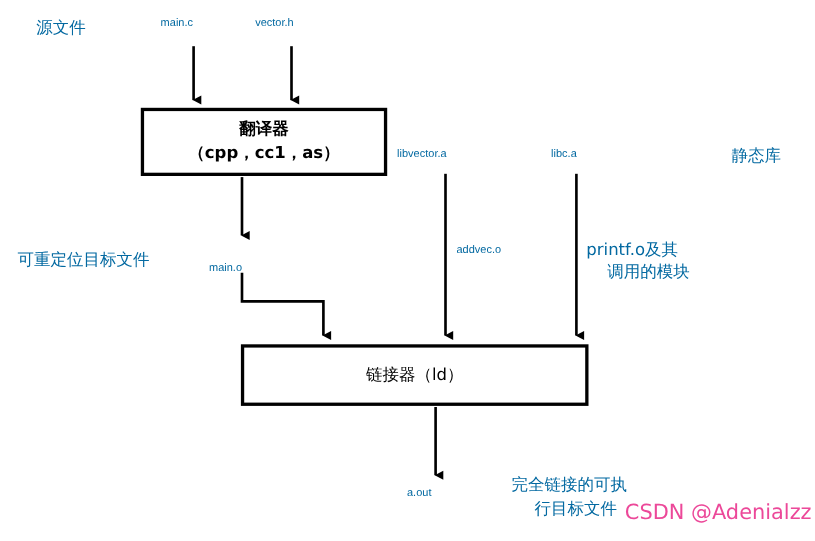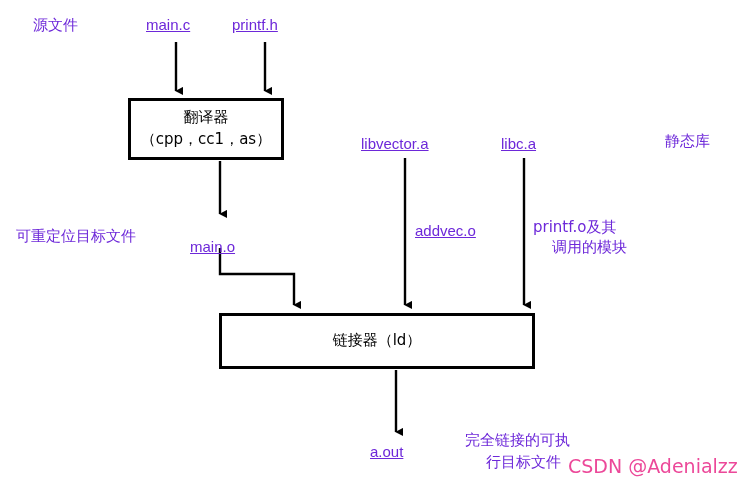--- a/index.html
+++ b/index.html
@@ -15,50 +15,49 @@
   #canvas {
     position: relative;
     width: 741px;
     height: 492px;
     background: #ffffff;
     overflow: hidden;
   }
   .lbl {
     position: absolute;
     white-space: pre;
-    color: #6d28d9;
+    color: #0369a1;
     line-height: 1.18;
   }
   .lbl-cn {
     font-family: "DejaVu Sans", "Liberation Sans", sans-serif;
     font-size: 15px;
   }
   .lbl-en {
     font-family: "Liberation Sans", "DejaVu Sans", sans-serif;
-    font-size: 15px;
-    text-decoration: underline;
+    font-size: 10px;
   }
   .proc-box {
     position: absolute;
     box-sizing: border-box;
     border: 3px solid #000000;
     background: #ffffff;
     display: flex;
     flex-direction: column;
     align-items: center;
     justify-content: center;
     text-align: center;
   }
   .proc-box .line {
     font-family: "DejaVu Sans", "Liberation Sans", sans-serif;
     font-size: 15px;
     line-height: 1.45;
     white-space: pre;
   }
-  #translator-box { left: 128px; top: 98px; width: 156px; height: 62px; }
+  #translator-box { left: 128px; top: 98px; width: 224px; height: 62px; font-weight: bold; }
   #linker-box     { left: 219px; top: 313px; width: 316px; height: 56px; }
 
   svg#arrows {
     position: absolute;
     left: 0; top: 0;
     width: 741px; height: 492px;
     pointer-events: none;
   }
   .watermark {
     position: absolute;
@@ -99,21 +98,21 @@
 
   <div class="lbl lbl-cn" style="left:665px; top:133px;">静态库</div>
 
   <div class="lbl lbl-cn" style="left:16px; top:228px;">可重定位目标文件</div>
 
   <div class="lbl lbl-cn" style="left:465px; top:432px;">完全链接的可执</div>
   <div class="lbl lbl-cn" style="left:486px; top:454px;">行目标文件</div>
 
   <div class="lbl lbl-en" style="left:146px; top:16px;">main.c</div>
 
-  <div class="lbl lbl-en" style="left:232px; top:16px;">printf.h</div>
+  <div class="lbl lbl-en" style="left:232px; top:16px;">vector.h</div>
 
   <div class="lbl lbl-en" style="left:361px; top:135px;">libvector.a</div>
 
   <div class="lbl lbl-en" style="left:501px; top:135px;">libc.a</div>
 
   <div class="lbl lbl-en" style="left:190px; top:226px;margin-top:12px;">main.o</div>
 
   <div class="lbl lbl-en" style="left:415px; top:222px;">addvec.o</div>
 
   <div class="lbl lbl-cn" style="left:533px; top:219px;">printf.o及其</div>

